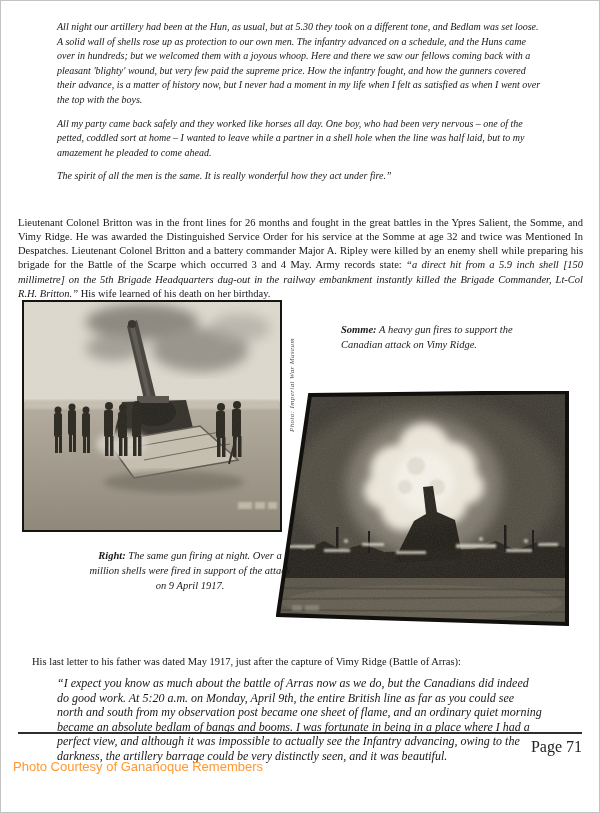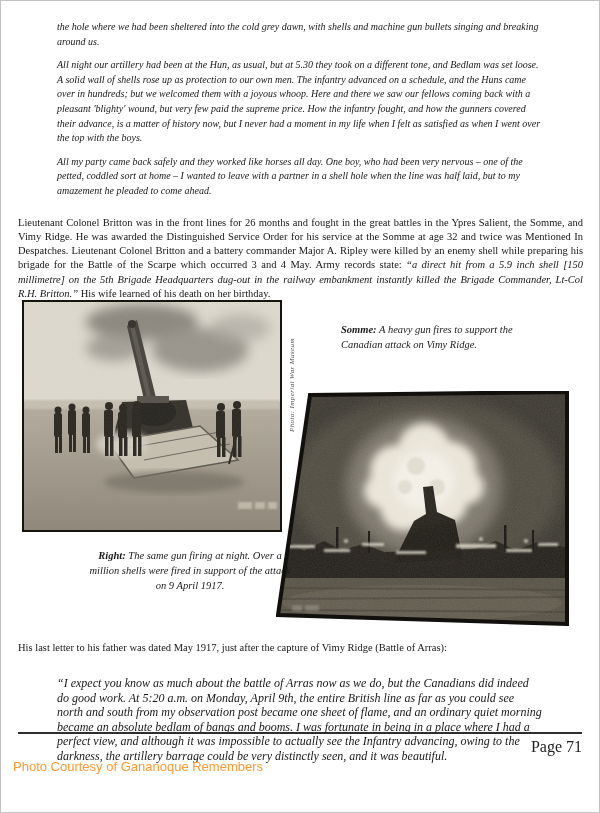--- a/index.html
+++ b/index.html
@@ -31,23 +31,23 @@
   .final-quote{left:57px;top:676px;width:486px;font-style:italic;font-size:12px;line-height:14.6px;color:#171717;}
   .rule{left:18px;top:732px;width:564px;border:0;border-top:2px solid #2e2e2e;margin:0;}
   .pagenum{top:738px;right:18px;font-size:16px;color:#222;}
   .footer-credits{left:13px;top:757px;font-family:"Liberation Sans", sans-serif;
     font-size:13px;line-height:19.5px;font-weight:400;}
 </style>
 </head>
 <body>
 
 <div class="abs letter-block">
-  <p>the hole where we had been sheltered into the cold grey dawn, with shells and machine gun bullets singing and breaking around us.</p>
   <p>All night our artillery had been at the Hun, as usual, but at 5.30 they took on a different tone, and Bedlam was set loose.  A solid wall of shells rose up as protection to our own men.  The infantry advanced on a schedule, and the Huns came over in hundreds; but we welcomed them with a joyous whoop.  Here and there we saw our fellows coming back with a pleasant 'blighty' wound, but very few paid the supreme price.   How the infantry fought, and how the gunners covered their advance, is a matter of history now, but I never had a moment in my life when I felt as satisfied as when I went over the top with the boys.</p>
-  <p>All my party came back safely and they worked like horses all day.  One boy, who had been very nervous – one of the petted, coddled sort at home – I wanted to leave with a partner in a shell hole when the line was half laid, but to my amazement he pleaded to come ahead.</p>
+  <p>All my party came back safely and they worked like horses all day.  One boy, who had been very nervous – one of the petted, coddled sort at home – I wanted to leave while a partner in a shell hole when the line was half laid, but to my amazement he pleaded to come ahead.</p>
+  <p>The spirit of all the men is the same.  It is really wonderful how they act under fire.”</p>
 </div>
 
 <p class="abs bio"><span>Lieutenant Colonel Britton was in the front lines for 26 months and fought in the great battles in the Ypres Salient, the Somme, and Vimy Ridge. He was awarded the Distinguished Service Order for his service at the Somme at age 32 and twice was Mentioned In Despatches.  Lieutenant Colonel Britton and a battery commander Major A. Ripley were killed by an enemy shell while preparing his brigade for the Battle of the Scarpe which occurred 3 and 4 May. Army records state: </span><span class="q">“a direct hit from a 5.9 inch shell [150 millimetre] on the 5th Brigade Headquarters dug-out in the railway embankment instantly killed the Brigade Commander, Lt-Col R.H. Britton.”</span><span>  His wife learned of his death on her birthday.</span></p>
 
 <figure class="abs photo-left" style="margin:0">
   <svg viewBox="0 0 256 228" preserveAspectRatio="none">
     <defs>
       <filter id="b1">
           <feGaussianBlur stdDeviation="1"></feGaussianBlur>
         </filter>
@@ -224,21 +224,21 @@
           <rect x="29" y="214" width="14" height="6" fill="#9a958a"></rect>
       </g>
       <rect width="294" height="235" filter="url(#grainR)" opacity="0.3"></rect>
     </g>
     <polygon points="34,4 291,1 291,233 2,224" fill="none" stroke="#12100c" stroke-width="4"></polygon>
   </svg>
 </figure>
 
 <p class="abs cap cap-right" style="margin:0"><b>Right:</b><span> The same gun firing at night. Over a million shells were fired in support of the attack on 9 April 1917.</span></p>
 
-<p class="abs intro" style="margin:0">His last letter to his father was dated May 1917, just after the capture of Vimy Ridge (Battle of Arras):</p>
+<p class="abs intro" style="margin:14px">His last letter to his father was dated May 1917, just after the capture of Vimy Ridge (Battle of Arras):</p>
 
 <p class="abs final-quote" style="margin:0">“I expect you know as much about the battle of Arras now as we do, but the Canadians did indeed do good work.  At 5:20 a.m. on Monday, April 9th, the entire British line as far as you could see north and south from my observation post became one sheet of flame, and an ordinary quiet morning became an absolute bedlam of bangs and booms.  I was fortunate in being in a place where I had a perfect view, and although it was impossible to actually see the Infantry advancing, owing to the darkness, the artillery barrage could be very distinctly seen, and it was beautiful.</p>
 
 <hr class="abs rule">
 
 <div class="abs pagenum">Page 71</div>
 
 <div class="abs footer-credits" style="color: rgb(255, 153, 51);">
   <div>Photo Courtesy of Gananoque Remembers</div>
 </div>

